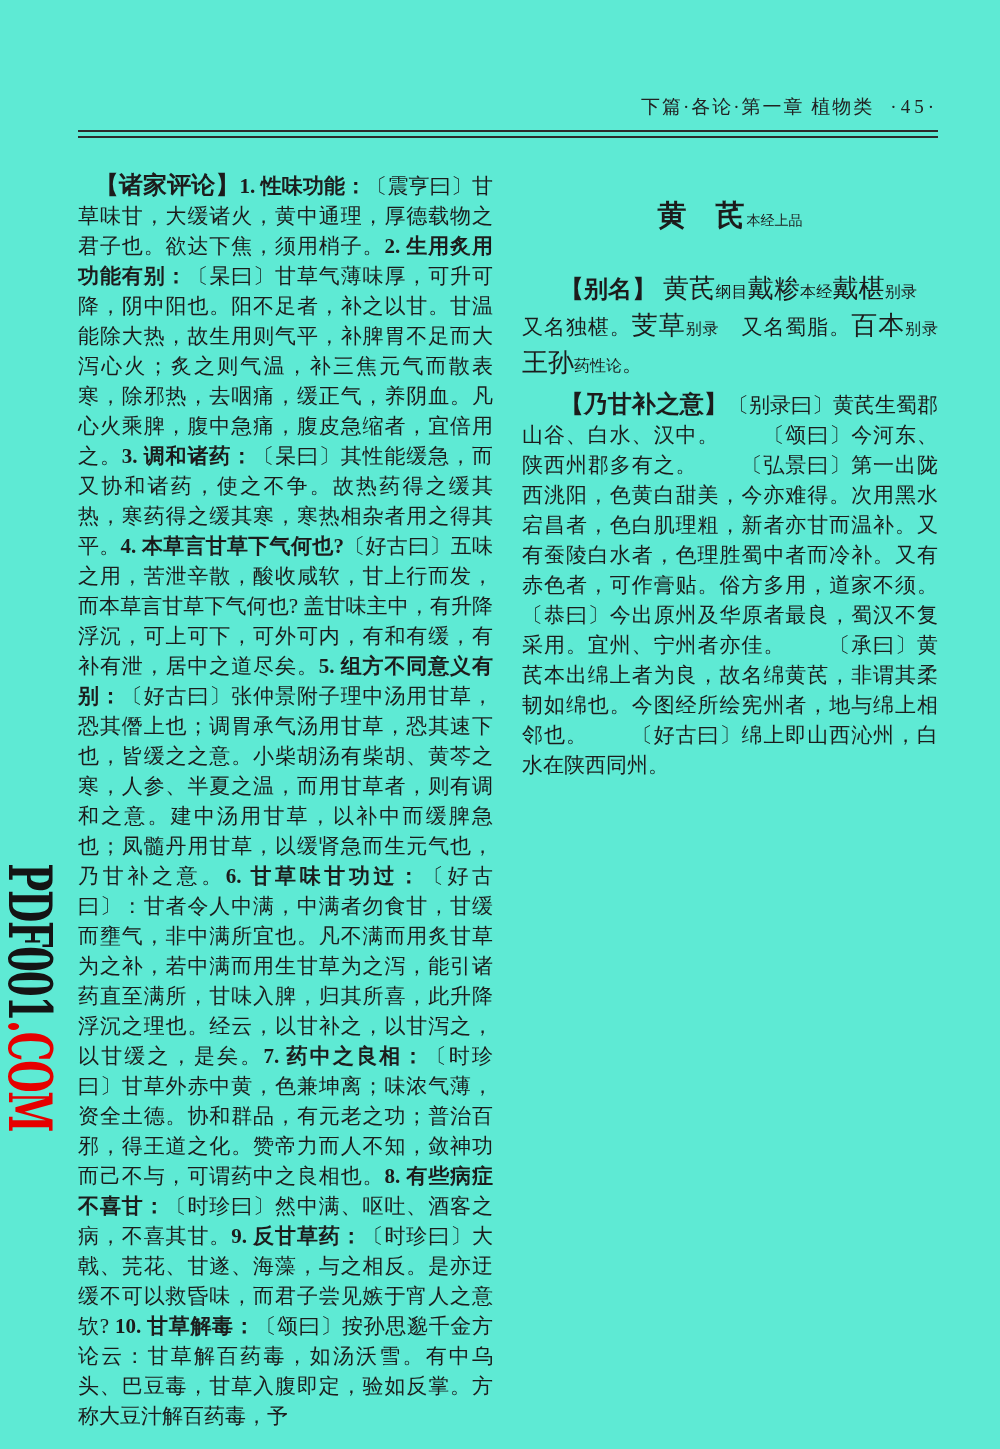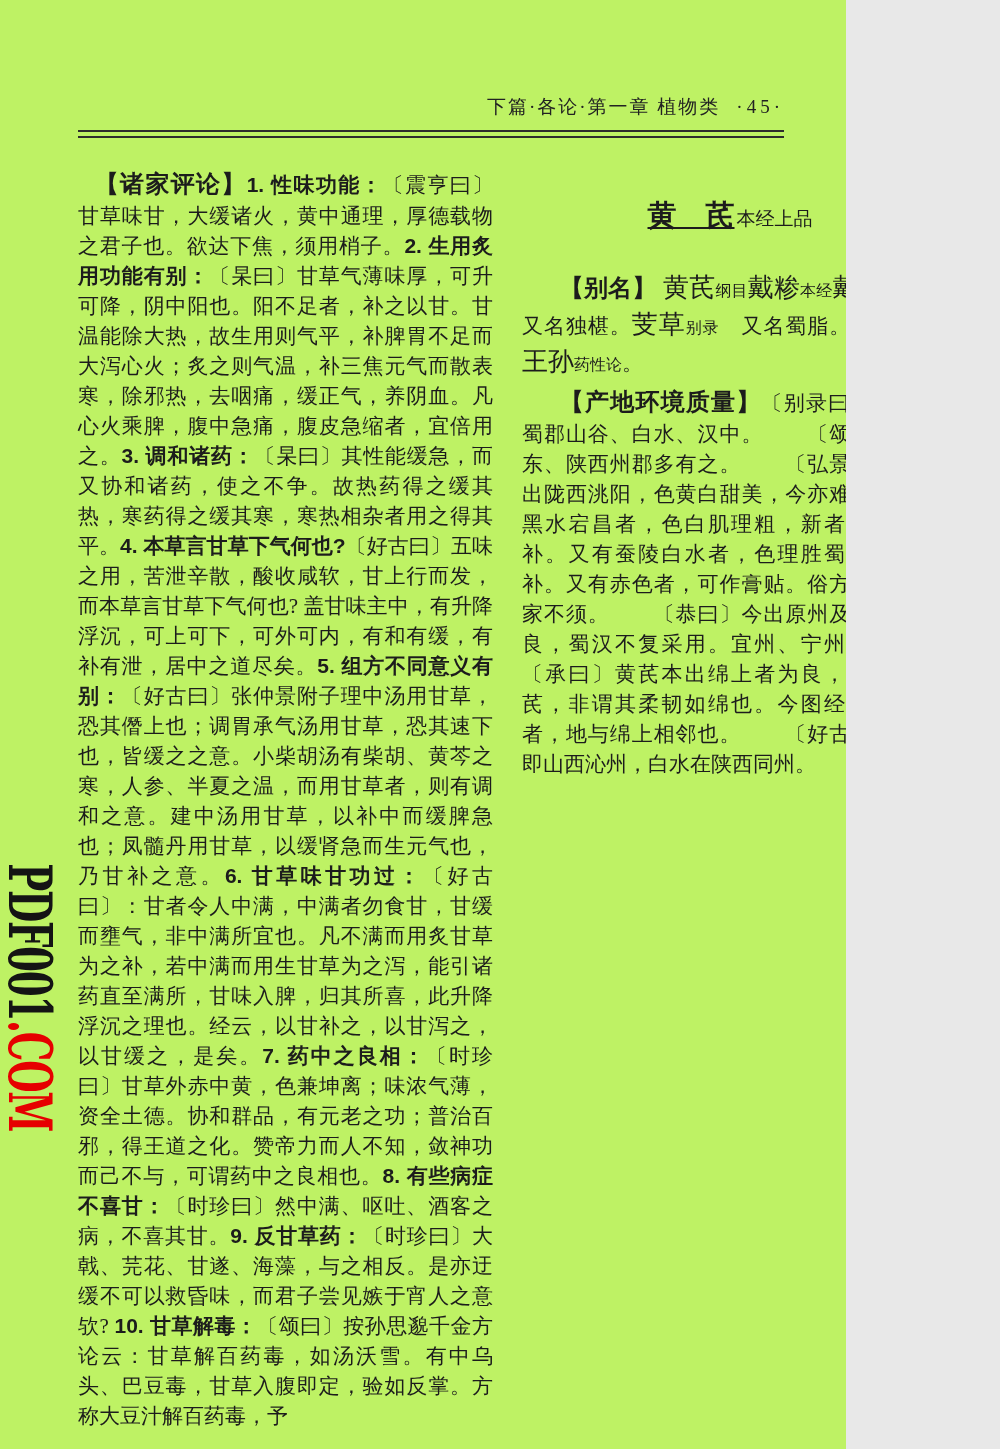--- a/index.html
+++ b/index.html
@@ -1,19 +1,19 @@
 <!DOCTYPE html>
 <html><head>
 <meta charset="utf-8">
 <style>
   html,body{margin:0;padding:0;background:#e8e8e8;}
   .page{
     position:relative;
-    width:846px;height:1449px;
-    background:#bef264;
+    width:1000px;height:1449px;
+    background:#5eead4;
     font-family:"Liberation Serif","DejaVu Serif",serif;
     color:#1c1c1c;
     overflow:hidden;
   }
   
   .header{
     position:absolute;left:78px;right:62px;top:94px;
     text-align:right;font-size:19px;letter-spacing:2px;
     color:#222;white-space:nowrap;
   }
@@ -28,34 +28,34 @@
   .col-right{left:522px;width:416px;}
   .para{
     font-size:21px;line-height:30px;margin:0;
     text-align:justify;text-justify:inter-character;
   }
   .indent{text-indent:1.8em;margin-top:11px;}
   .indent-sm{text-indent:0.8em;}
   .indent-md{text-indent:1.4em;}
   .gap-sm{margin-top:6px;}
   
-  .b{font-family:Liberation Sans, sans-serif;font-weight:bold;}
-  .bh{font-family:Liberation Mono, monospace;font-weight:bold;font-size:24px;}
+  .b{font-family:Liberation Serif, serif;font-weight:bold;}
+  .bh{font-family:Liberation Serif, serif;font-weight:bold;font-size:24px;}
   .lg{font-size:26px;}
   .sm{font-size:16px;}
   .mixed{line-height:34px;}
   
   .entry-heading{
     text-align:center;margin:28px 0 34px 0;line-height:34px;
   }
   .entry-title{
     font-family:"Liberation Sans","DejaVu Sans",sans-serif;
-    font-weight:bold;font-size:29px;text-decoration:underline;
+    font-weight:bold;font-size:29px;
   }
-  .entry-grade{font-size:19px;margin-left:2px;}
+  .entry-grade{font-size:14px;margin-left:2px;}
   
   .watermark{
     position:absolute;left:-160px;top:952px;
     width:380px;height:58px;line-height:58px;
     font-family:"DejaVu Serif","Liberation Serif",serif;
     font-weight:bold;font-size:60px;letter-spacing:-2px;
     transform:rotate(90deg) scaleX(0.62);
     transform-origin:center center;
     white-space:nowrap;
   }
@@ -76,21 +76,21 @@
 
   <div class="col col-right">
 
     <div class="entry-heading">
       <span class="entry-title">黄　芪</span><span class="entry-grade">本经上品</span>
     </div>
 
     <p class="para indent mixed"><span class="bh">【别名】</span><span class="lg"> 黄芪</span><span class="sm">纲目</span><span class="lg">戴糁</span><span class="sm">本经</span><span class="lg">戴椹</span><span class="sm">别录</span><span>　又名独椹。</span><span class="lg">芰草</span><span class="sm">别录</span><span>　又名蜀脂。</span><span class="lg">百本</span><span class="sm">别录</span><span class="lg">王孙</span><span class="sm">药性论</span><span>。</span></p>
 
 
-    <p class="para indent gap-sm"><span class="bh">【产地环境质量】</span><span>〔别录曰〕黄芪生蜀郡山谷、白水、汉中。　　〔颂曰〕今河东、陕西州郡多有之。　　〔弘景曰〕第一出陇西洮阳，色黄白甜美，今亦难得。次用黑水宕昌者，色白肌理粗，新者亦甘而温补。又有蚕陵白水者，色理胜蜀中者而冷补。又有赤色者，可作膏贴。俗方多用，道家不须。　　〔恭曰〕今出原州及华原者最良，蜀汉不复采用。宜州、宁州者亦佳。　　〔承曰〕黄芪本出绵上者为良，故名绵黄芪，非谓其柔韧如绵也。今图经所绘宪州者，地与绵上相邻也。　　〔好古曰〕绵上即山西沁州，白水在陕西同州。</span></p>
+    <p class="para indent gap-sm"><span class="bh">【乃甘补之意】</span><span>〔别录曰〕黄芪生蜀郡山谷、白水、汉中。　　〔颂曰〕今河东、陕西州郡多有之。　　〔弘景曰〕第一出陇西洮阳，色黄白甜美，今亦难得。次用黑水宕昌者，色白肌理粗，新者亦甘而温补。又有蚕陵白水者，色理胜蜀中者而冷补。又有赤色者，可作膏贴。俗方多用，道家不须。　　〔恭曰〕今出原州及华原者最良，蜀汉不复采用。宜州、宁州者亦佳。　　〔承曰〕黄芪本出绵上者为良，故名绵黄芪，非谓其柔韧如绵也。今图经所绘宪州者，地与绵上相邻也。　　〔好古曰〕绵上即山西沁州，白水在陕西同州。</span></p>
 
 
   </div>
 
   <div class="watermark">
     <span style="color: rgb(20, 20, 20);">PDF001</span><span style="color: rgb(230, 0, 0);">.COM</span>
   </div>
 
 </div>
 

